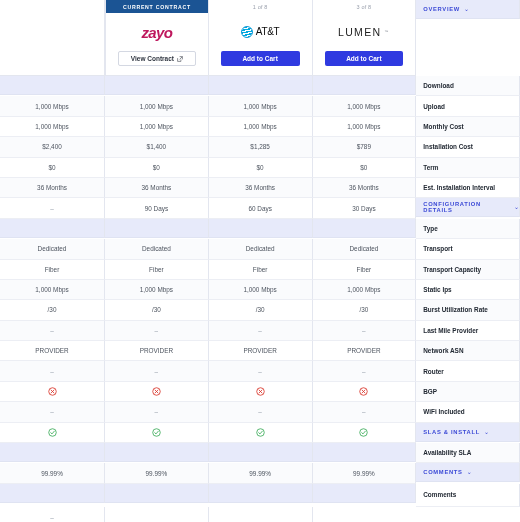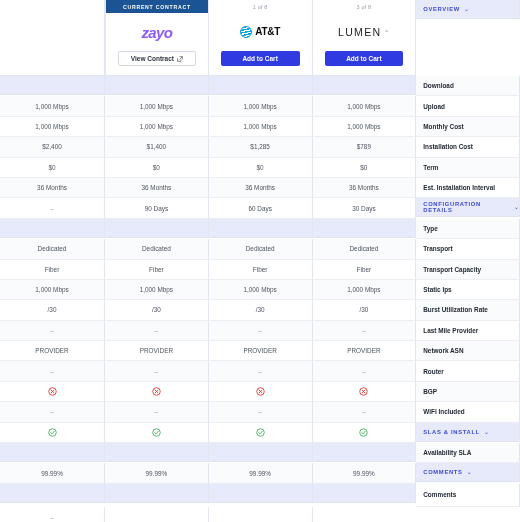--- a/index.html
+++ b/index.html
@@ -63,27 +63,27 @@
     letter-spacing: .2px;
   }
   .logo-wrap {
     flex: 1;
     display: flex;
     align-items: center;
     justify-content: center;
     width: 100%;
   }
   .logo {
-    font-weight: bold;
+    font-weight: normal;
     line-height: 1;
     display: flex;
     align-items: center;
     gap: 3px;
   }
-  .logo-zayo { color: #8b5cf6; font-size: 15px; letter-spacing: -0.6px; font-style: italic; font-weight: 900; }
+  .logo-zayo { color: #be185d; font-size: 15px; letter-spacing: -0.6px; font-style: italic; font-weight: 900; }
   .logo-att  { color: #0a0a0a; font-size: 10px; letter-spacing: -0.3px; }
   .logo-cox  { color: #00b2e3; font-size: 14px; letter-spacing: 0.6px; }
   .logo-lumen{ color: #1d1d1d; font-size: 10.5px; letter-spacing: 1.3px; font-weight: 500; text-align: center; }
   .att-globe {
     width: 12px; height: 12px; border-radius: 50%;
     background: repeating-linear-gradient(-12deg,#00a8e0 0 1.4px,#ffffff 1.4px 2.6px);
     border: .5px solid #0d99d6;
     display: inline-block;
   }
   .cox-dot { color: #8dc63f; }

